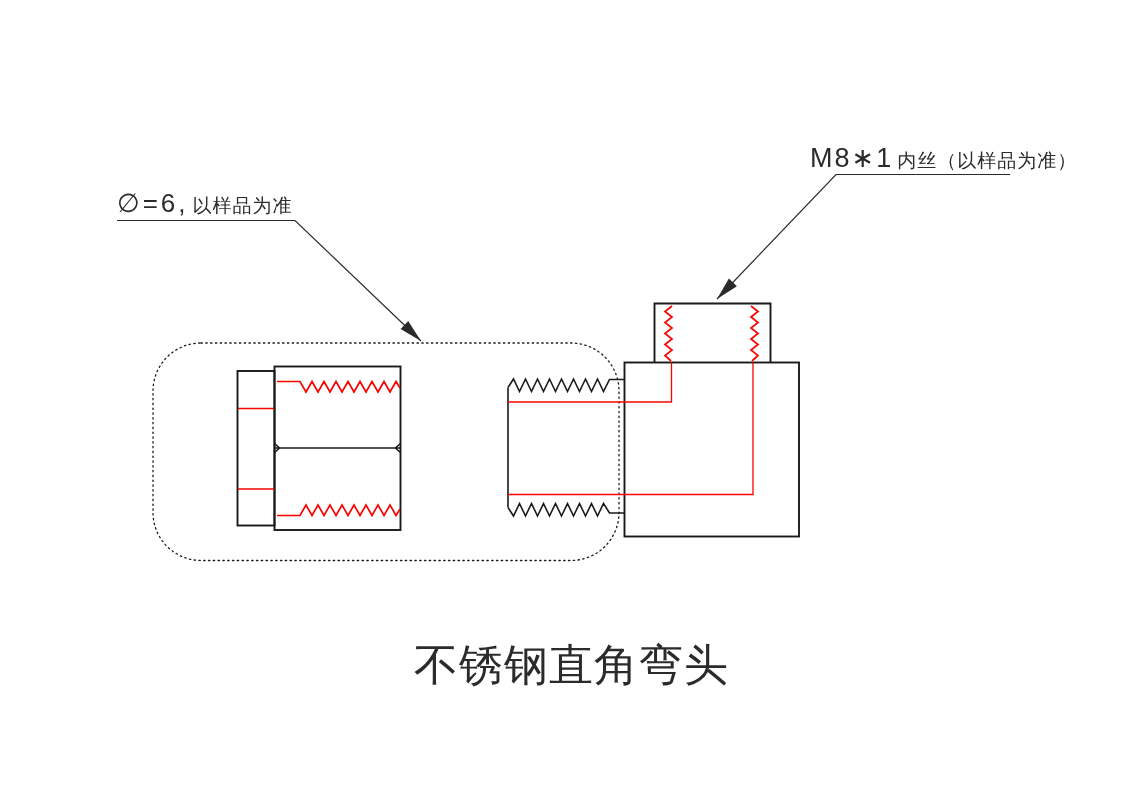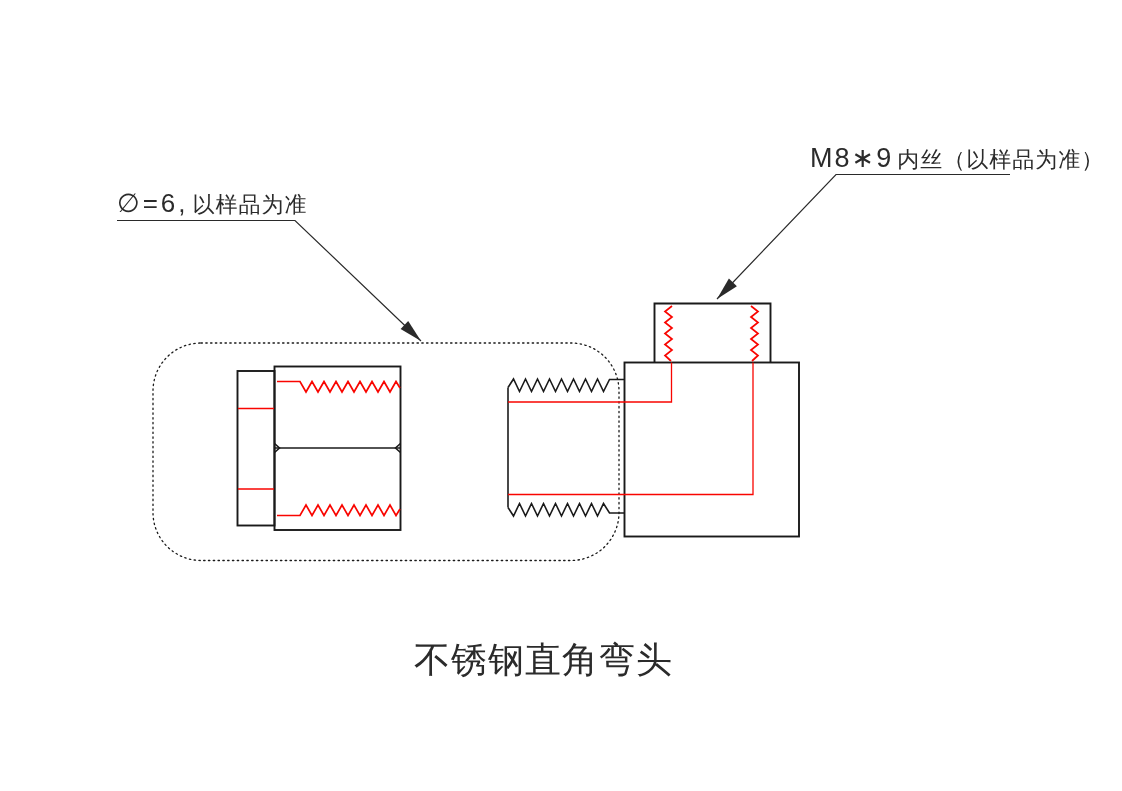--- a/index.html
+++ b/index.html
@@ -31,28 +31,28 @@
     stroke-dasharray:1.4 3.4;stroke-linecap:round;
   }
   .label{
     position:absolute;
     color:var(--text);
     display:flex;align-items:baseline;
     white-space:nowrap;
     letter-spacing:1px;
   }
   .label .big{font-size:26px;letter-spacing:3px;}
-  .label .small{font-size:22px;margin-left:4px;letter-spacing:1px;text-align:right;}
+  .label .small{font-size:19px;margin-left:4px;letter-spacing:1px;text-align:right;}
   #label-ferrule{left:117px;top:188px;}
   #label-thread{left:810px;top:142px;}
   #label-thread .big{font-size:27px;letter-spacing:2px;}
   .title{
     position:absolute;
     left:414px;top:636px;
-    font-size:36px;
+    font-size:44px;
     letter-spacing:1px;
     color:var(--text);
     white-space:nowrap;
   }
 </style>
 </head>
 <body>
 
 <div class="canvas">
 
@@ -99,19 +99,19 @@
       <polygon class="arrow" points="717,299 736.9,286.2 728.9,278.6"></polygon>
     </g>
   </svg>
 
   <div class="label" id="label-ferrule">
     <span class="big">∅=6,</span>
     <span class="small">以样品为准</span>
   </div>
 
   <div class="label" id="label-thread">
-    <span class="big">M8∗9</span>
+    <span class="big">M8∗1</span>
     <span class="small">内丝（以样品为准）</span>
   </div>
 
   <div class="title">不锈钢直角弯头</div>
 
 </div>
 
 </body></html>

